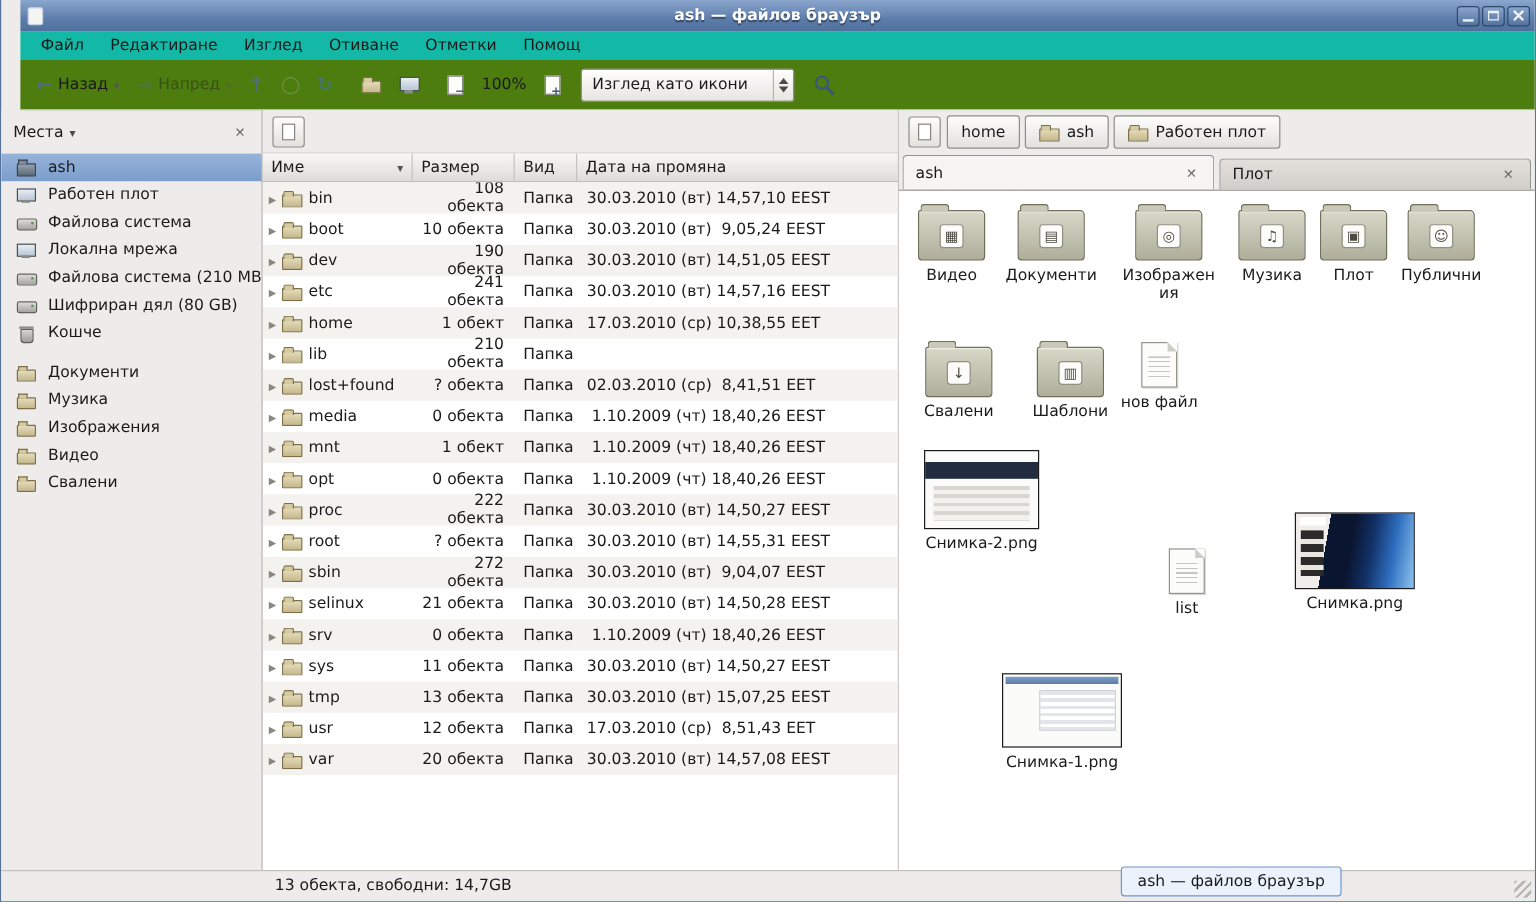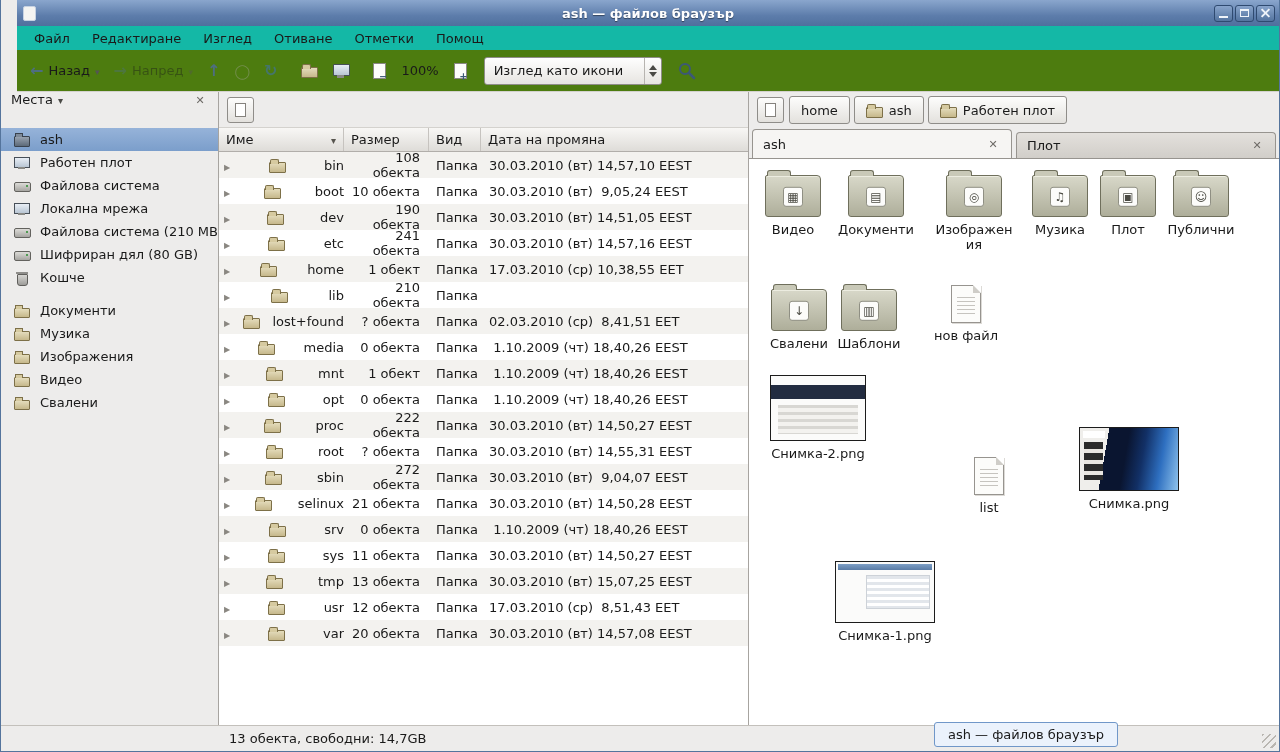--- a/index.html
+++ b/index.html
@@ -57,21 +57,21 @@
                  display:flex; flex-direction:column; align-items:center; justify-content:center; gap:2px; }
   .tri-up { width:0; height:0; border-left:4px solid transparent; border-right:4px solid transparent; border-bottom:5px solid #4a4a46; }
   .tri-dn { width:0; height:0; border-left:4px solid transparent; border-right:4px solid transparent; border-top:5px solid #4a4a46; }
   .searchbtn { width:30px; height:30px; display:flex; align-items:center; justify-content:center; border-radius:3px; }
 
   
   .main { position:absolute; top:92px; bottom:26px; left:0; right:0; display:flex; }
 
   
   .sidebar { width:218px; flex:none; background:#edeceb; border-right:1px solid #a7a4a0; display:flex; flex-direction:column; }
-  .side-head { height:36px; display:flex; padding:0 10px; gap:5px; }
+  .side-head { height:36px; display:flex; align-items:center; padding:0 10px; gap:5px; }
   .hdr-caret::before { content:"▾"; font-size:10px; color:#4a4a46; }
   .xicon { width:16px; height:16px; display:flex; align-items:center; justify-content:center; }
   .xicon::before { content:"✕"; color:#6e6b67; font-size:11px; }
   .side-close { margin-left:auto; }
   .side-item { height:23px; display:flex; align-items:center; gap:9px; padding:0 12px; white-space:nowrap; }
   .side-item.selected { background:linear-gradient(#96b3d9,#7b9ecb); }
   .side-sep { height:10px; }
   .si { width:18px; height:16px; position:relative; flex:none; }
   .si.folder::before { content:""; position:absolute; left:1px; top:5px; width:14px; height:8px;
                        background:linear-gradient(#e4dcbc,#c6b88b); border:1px solid #7d7048; border-radius:1px; }
@@ -99,21 +99,21 @@
               background:linear-gradient(#fdfdfc,#e3e1dd); display:flex; align-items:center; justify-content:center; }
   .pg { width:11px; height:14px; background:#fff; border:1px solid #85827d; }
   .listheader { display:flex; height:24px; flex:none; background:linear-gradient(#f8f7f5,#dedcd8);
                 border-bottom:1px solid #b1aeaa; }
   .h { border-right:1px solid #c6c3bf; display:flex; align-items:center; padding:0 7px; }
   .h-name { width:125px; } .h-size { width:85px; } .h-type { width:52px; } .h-mod { flex:1; border-right:none; }
   .sort { margin-left:auto; } .sort::before { content:"▾"; font-size:10px; color:#57554f; }
   .rows { flex:1; overflow:hidden; background:#fff; }
   .row { display:flex; height:26px; align-items:center; }
   .row:nth-of-type(odd) { background:#f3f2ef; }
-  .c-name { width:125px; display:flex; align-items:center; gap:5px; padding-left:5px; overflow:hidden;justify-content:space-between; }
+  .c-name { width:125px; display:flex; align-items:center; gap:5px; padding-left:5px; overflow:hidden; }
   .exp::before { content:"▶"; font-size:8px; color:#8a8781; }
   .c-size { width:85px; text-align:right; padding-right:9px; }
   .c-type { width:52px; padding-left:7px; }
   .c-date { flex:1; padding-left:8px; white-space:pre; }
 
   
   .iconpane { flex:1; display:flex; flex-direction:column; background:#edeceb; }
   .pathbar2 { height:36px; flex:none; display:flex; align-items:center; padding:0 8px; gap:5px; background:#edeceb; }
   .crumb { height:28px; display:flex; align-items:center; gap:6px; padding:0 11px;
            border:1px solid #8f8d89; border-radius:3px; background:linear-gradient(#fdfdfc,#e3e1dd); }
@@ -123,21 +123,21 @@
   .tab { flex:1; height:26px; display:flex; align-items:center; padding:0 10px;
          border:1px solid #97948f; border-bottom:none; border-radius:4px 4px 0 0;
          background:linear-gradient(#e3e0dc,#d1cec9); }
   .tab.active { background:#f6f5f3; height:29px; }
   .tab-close { margin-left:auto; }
   .iconview { flex:1; background:#fff; border-top:1px solid #97948f; position:relative; overflow:hidden; }
   .icon-item { position:absolute; width:84px; display:flex; flex-direction:column; align-items:center; gap:5px; }
   .icon-item:nth-of-type(1){left:2px;top:12px} .icon-item:nth-of-type(2){left:85px;top:12px}
   .icon-item:nth-of-type(3){left:183px;top:12px} .icon-item:nth-of-type(4){left:269px;top:12px}
   .icon-item:nth-of-type(5){left:337px;top:12px} .icon-item:nth-of-type(6){left:410px;top:12px}
-  .icon-item:nth-of-type(7){left:8px;top:126px} .icon-item:nth-of-type(8){left:78px;top:126px}
+  .icon-item:nth-of-type(7){left:8px;top:126px} .icon-item:nth-of-type(8){left:101px;top:126px}
   .icon-item:nth-of-type(9){left:175px;top:126px}
   .icon-item:nth-of-type(10){left:19px;top:216px;width:100px}
   .icon-item:nth-of-type(11){left:198px;top:298px}
   .icon-item:nth-of-type(12){left:318px;top:268px;width:124px}
   .icon-item:nth-of-type(13){left:86px;top:402px;width:100px}
   .lbl { text-align:center; line-height:15px; max-width:100%; overflow-wrap:break-word; }
   .art { position:relative; }
   .art.folder { width:56px; height:42px; margin-top:4px; background:linear-gradient(#d8d8c9,#aeae9a);
                 border:1px solid #6f6f5c; border-radius:2px 4px 3px 3px; box-shadow:inset 0 1px 0 #ecece0; }
   .art.folder::before { content:""; position:absolute; left:1px; top:-6px; width:22px; height:5px;

